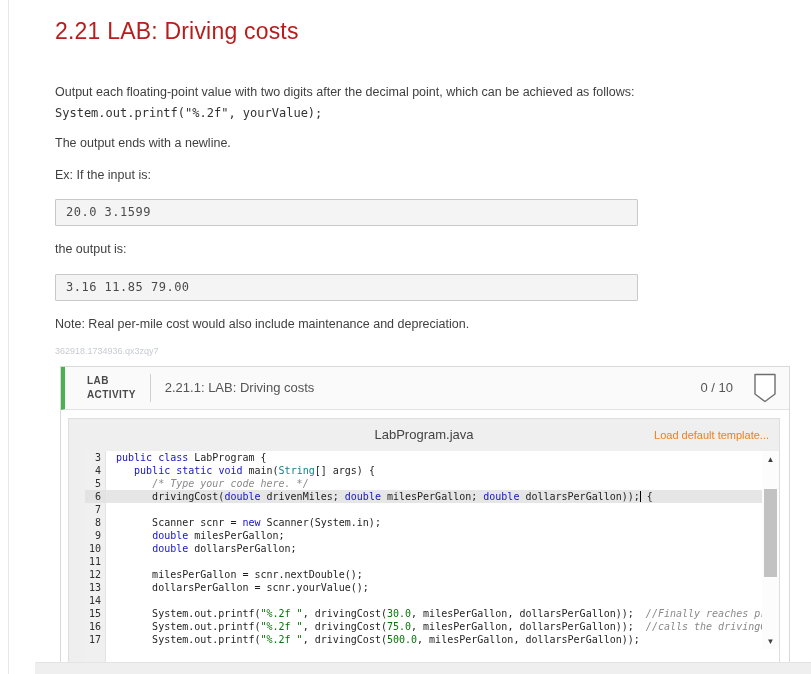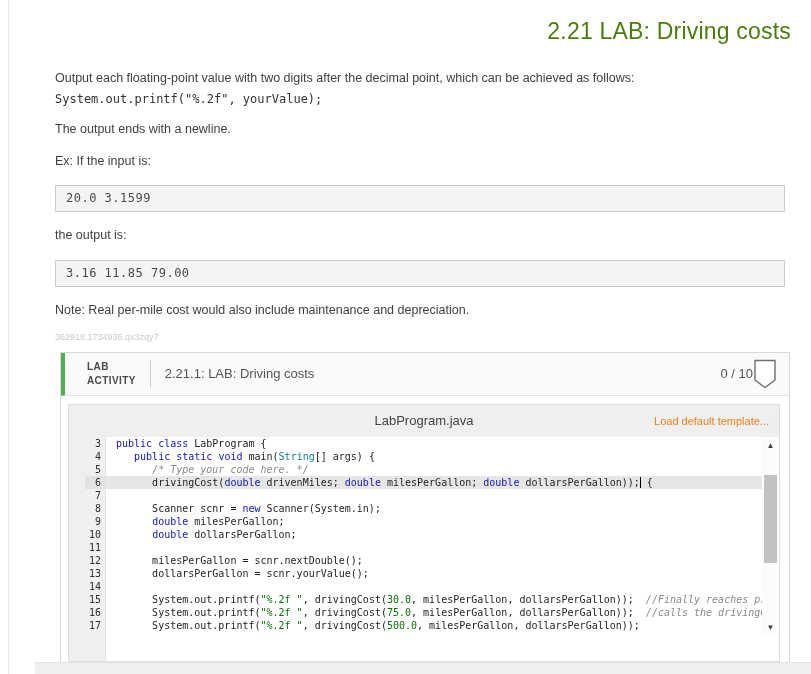--- a/index.html
+++ b/index.html
@@ -2,39 +2,39 @@
 <html style="--accent-green: #4caf50; --link-orange: #ef7f1a; --keyword: #1414cc; --type: #0f7f8c; --string: #0a720a; --number: #0a720a; --comment: #8a8a8a;"><head>
 <meta charset="utf-8">
 <style>
   * { box-sizing: border-box; margin: 0; padding: 0; }
   html, body { width: 811px; height: 674px; overflow: hidden; background: #fff;
     font-family: "Liberation Sans", sans-serif; color: #3f3f3f; }
   .page-left-border { position: absolute; left: 8px; top: 0; bottom: 0; width: 1px; background: #e7e7e7; }
   .bottom-strip { position: absolute; left: 35px; right: 0; bottom: 0; height: 12px; background: #efefef; border-top: 1px solid #e4e4e4; }
 
   .content { margin: 0 20px 0 55px; padding-top: 18px; }
-  h1 { font-size: 23px; font-weight: 400; color: #4d7c0f; margin-bottom: 24px; letter-spacing: 0.2px; text-align: right; }
+  h1 { font-size: 23px; font-weight: 400; color: #b91c1c; margin-bottom: 38px; letter-spacing: 0.2px; }
   .para { font-size: 12.5px; line-height: 1.55; color: #3f3f3f; max-width: 737px; margin-bottom: 12px; }
   .para.tight { margin-bottom: 4px; }
   .code-snippet-line { font-family: "DejaVu Sans Mono", "Liberation Mono", monospace; font-size: 12px; color: #333; margin-bottom: 14px; }
-  .example-box { width: 730px; background: #f4f4f4; border: 1px solid #c9c9c9; border-radius: 1px;
+  .example-box { width: 583px; background: #f4f4f4; border: 1px solid #c9c9c9; border-radius: 1px;
     font-family: "DejaVu Sans Mono", "Liberation Mono", monospace; font-size: 12px; color: #4a4a4a;
     padding: 5px 10px 6px 10px; margin: 14px 0 14px 0; letter-spacing: 0.5px; }
   .content-id { font-size: 9px; color: #c7cbd0; margin: 8px 0 10px 0; }
 
   
   .lab-card { margin-left: 5px; width: 730px; border: 1px solid #d9d9d9; background: #fff; }
   .lab-header { display: flex; align-items: center; height: 43px; background: #fafafa;
     border-left: 4px solid var(--accent-green, #4caf50); border-bottom: 1px solid #e2e2e2; }
   .lab-badge { font-size: 10px; font-weight: bold; color: #4a4a4a; line-height: 1.35;
     letter-spacing: 0.4px; padding-left: 22px; }
   .lab-divider { width: 1px; height: 28px; background: #cfcfcf; margin: 0 14px; }
   .lab-title { font-size: 13px; color: #555; }
   .lab-spacer { flex: 1; }
-  .lab-score { font-size: 13px; color: #555; margin-right: 0; }
+  .lab-score { font-size: 13px; color: #555; margin-right: 20px; }
   .shield { margin-right: 12px; display: block; }
 
   .lab-body { padding: 8px 9px 5px 7px; background: #fff; }
 
   
   .editor-panel { background: #efefef; border: 1px solid #dedede; }
   .editor-header { position: relative; height: 32px; padding-left: 12px; }
   .editor-filename { position: absolute; left: 0; right: 0; top: 8px; text-align: center;
     font-size: 13px; color: #444; }
   .load-template-link { position: absolute; right: 10px; top: 10px; font-size: 11px;

